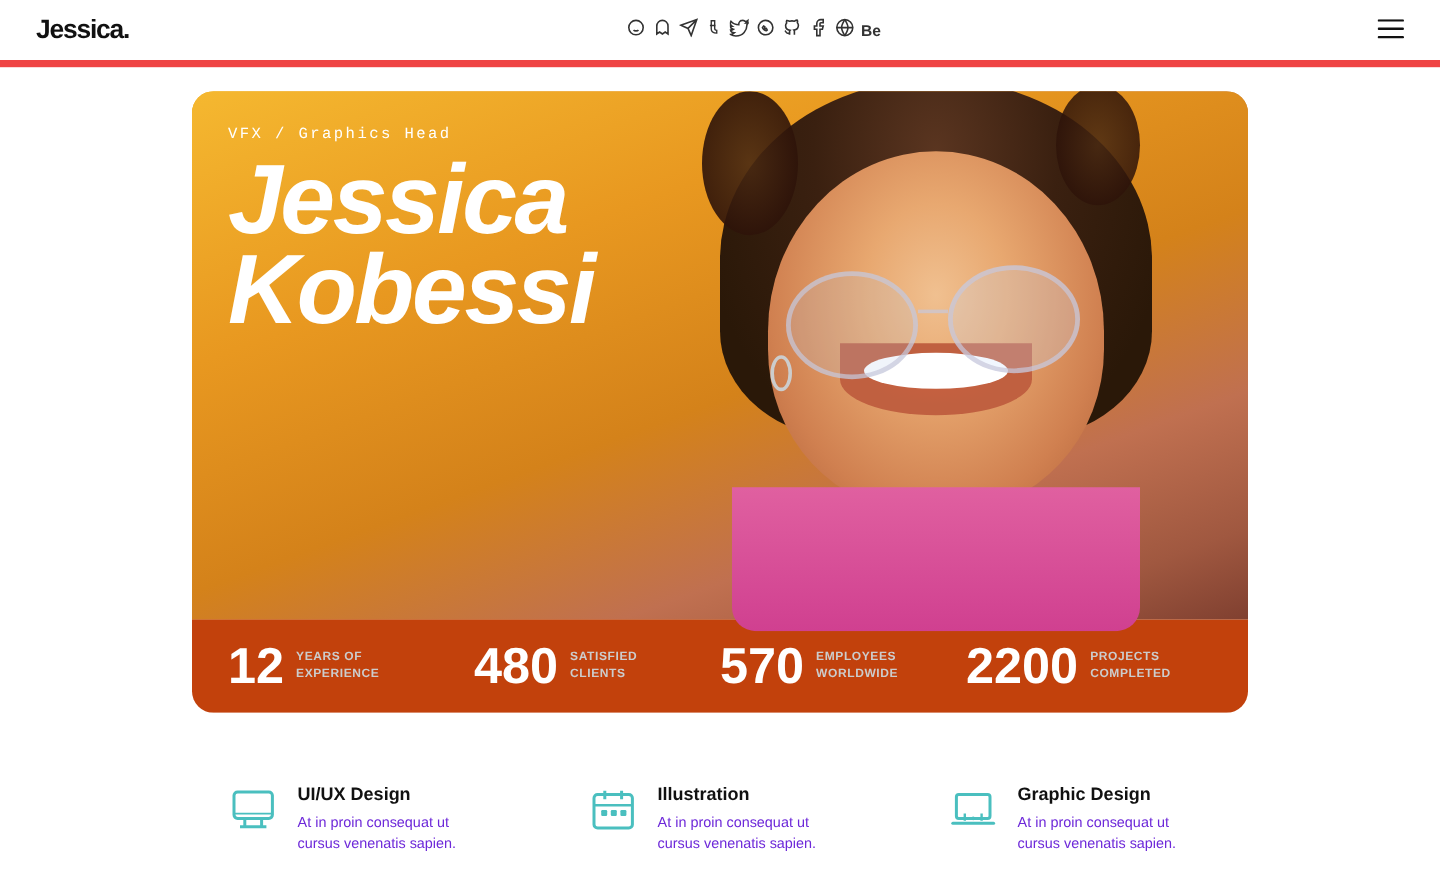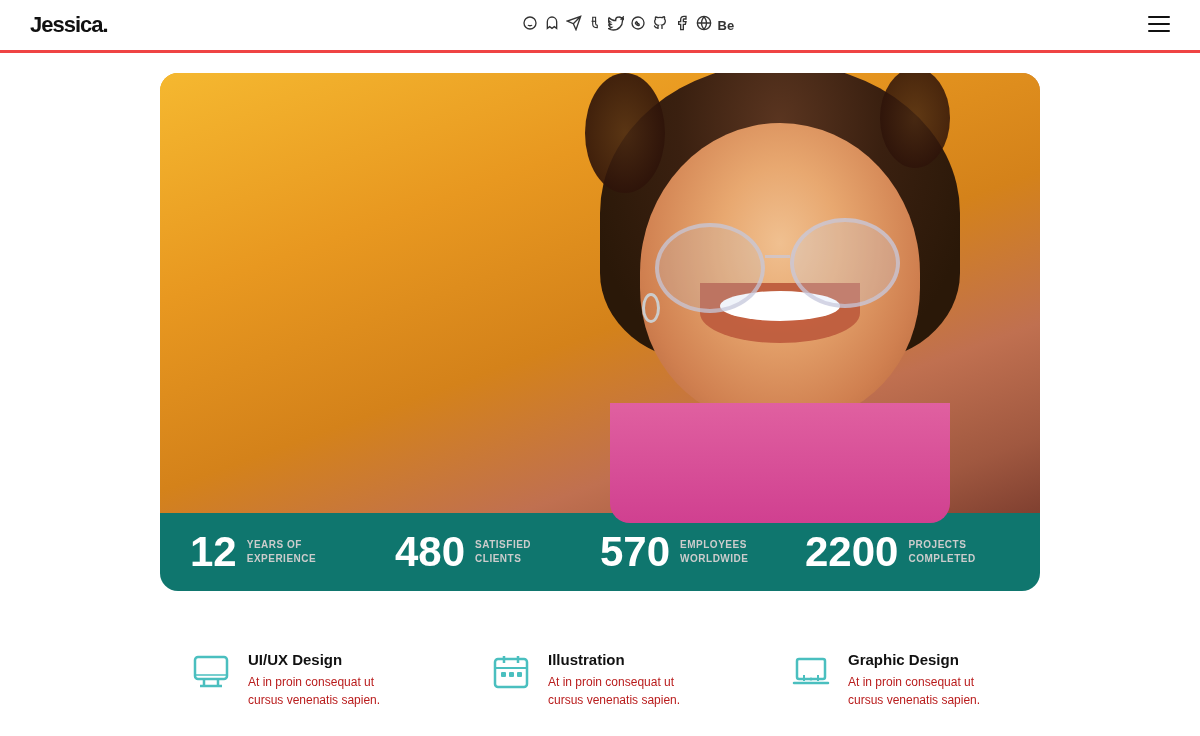--- a/index.html
+++ b/index.html
@@ -4,21 +4,21 @@
   <style>
     * { margin: 0; padding: 0; box-sizing: border-box; }
     body { font-family: 'Arial', sans-serif; background: #fff; color: #111; width: 1200px; min-height: 736px; overflow-x: hidden; }
 
     
     header {
       display: flex;
       align-items: center;
       justify-content: space-between;
       padding: 12px 30px;
-      border-bottom: 3px solid #ef4444;
+      border-bottom: 6px solid #ef4444;
     }
     .logo {
       font-size: 22px;
       font-weight: 900;
       letter-spacing: -1px;
     }
     .logo span { font-weight: 900; }
     .social-icons {
       display: flex;
       gap: 6px;
@@ -71,21 +71,21 @@
       font-size: 82px;
       font-weight: 900;
       line-height: 0.92;
       text-transform: none;
       letter-spacing: -2px;
       font-style: italic;
     }
 
     
     .stats-bar {
-      background: #0f766e;
+      background: #c2410c;
       color: #fff;
       display: flex;
       align-items: center;
       padding: 18px 30px;
       gap: 0;
     }
     .stat-item {
       display: flex;
       align-items: center;
       gap: 10px;
@@ -130,21 +130,21 @@
       height: 42px;
     }
     .skill-text h3 {
       font-size: 15px;
       font-weight: 700;
       margin-bottom: 5px;
       color: #111;
     }
     .skill-text p {
       font-size: 12px;
-      color: #b91c1c;
+      color: #6d28d9;
       line-height: 1.5;
     }
   </style>
 </head>
 <body>
 
 <header>
   <div class="logo">
     <span>Jessica.</span>
   </div>
@@ -242,20 +242,27 @@
         <div style="position:absolute;top:192px;left:185px;width:25px;height:3px;background:rgba(200,200,220,0.7);"></div>
 
         <div style="position:absolute;top:10px;left:5px;width:80px;height:120px;background:radial-gradient(ellipse, #4a2a12 0%, #2a1008 80%);border-radius:50%;opacity:0.9;"></div>
         <div style="position:absolute;top:5px;right:30px;width:70px;height:100px;background:radial-gradient(ellipse, #4a2a12 0%, #2a1008 80%);border-radius:50%;opacity:0.85;"></div>
 
         <div style="position:absolute;bottom:0;left:30px;width:340px;height:120px;background:linear-gradient(180deg,#e060a0 0%,#d04090 100%);border-radius:0 0 20px 20px;"></div>
 
         <div style="position:absolute;top:230px;left:62px;width:18px;height:30px;border:3px solid #ccc;border-radius:50%;"></div>
       </div>
 
+      <div class="hero-text">
+        <div class="hero-subtitle">VFX / Graphics Head</div>
+        <div class="hero-name">
+          <span>Jessica</span><br>
+          <span>Kobessi</span>
+        </div>
+      </div>
     </div>
 
     <div class="stats-bar">
       <div class="stat-item">
         <span class="stat-number">12</span>
         <span class="stat-label">
           <span>YEARS OF</span><br>
           <span>EXPERIENCE</span>
         </span>
       </div>

